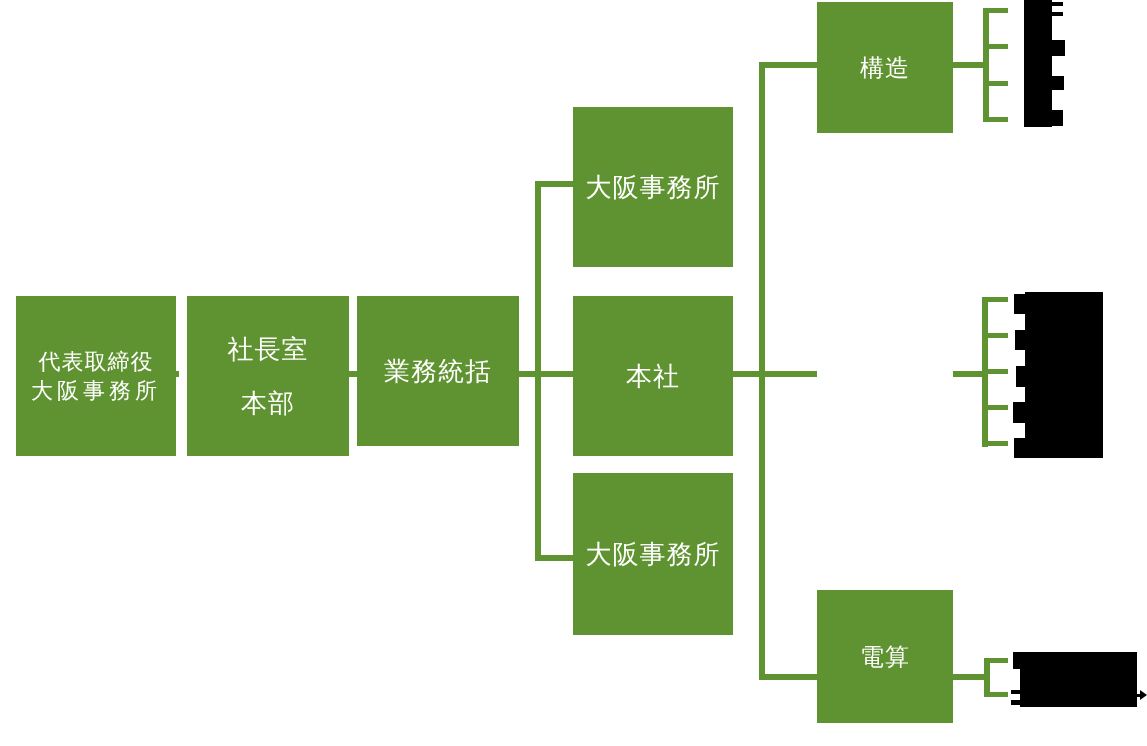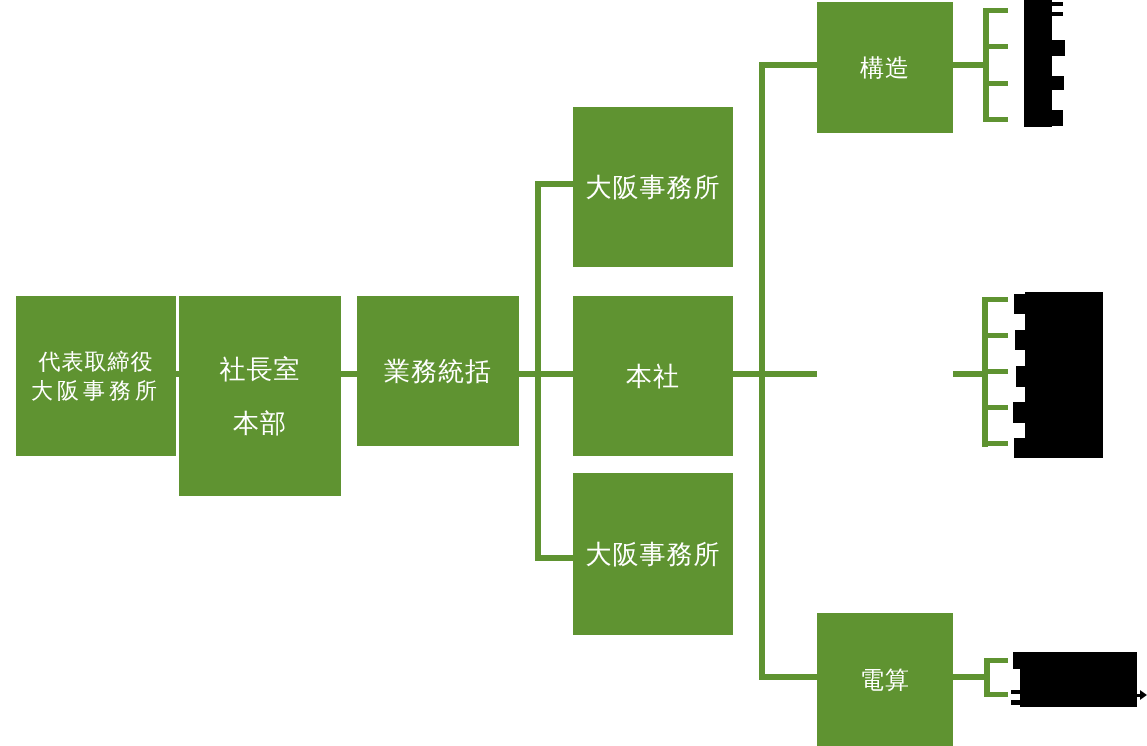--- a/index.html
+++ b/index.html
@@ -71,21 +71,21 @@
   <div class="line" style="left:952px;top:674px;width:32px;height:6px;"></div>
   <div class="line" style="left:984px;top:658px;width:6px;height:39px;"></div>
   <div class="line" style="left:984px;top:658px;width:24px;height:5px;"></div>
   <div class="line" style="left:984px;top:692px;width:24px;height:5px;"></div>
 
   <div class="box ceo" style="left:16px;top:296px;width:160px;height:160px;">
     <span>代表取締役</span>
     <span class="spaced">大阪事務所</span>
   </div>
 
-  <div class="box" style="left:179px;top:296px;width:162px;height:200px;gap:19px;">
+  <div class="box" style="left:187px;top:296px;width:162px;height:160px;gap:19px;">
     <span>社長室</span>
     <span>本部</span>
   </div>
 
   <div class="box" style="left:357px;top:296px;width:162px;height:150px;">
     <span>業務統括</span>
   </div>
 
   <div class="box" style="left:573px;top:107px;width:160px;height:160px;">
     <span>大阪事務所</span>
@@ -97,21 +97,21 @@
 
   <div class="box small" style="left:817px;top:2px;width:136px;height:131px;">
     <span>構造</span>
   </div>
 
   <div class="box" style="left:573px;top:473px;width:160px;height:162px;">
     <span>大阪事務所</span>
   </div>
 
 
-  <div class="box small" style="left:817px;top:613px;width:136px;height:133px;">
+  <div class="box small" style="left:817px;top:590px;width:136px;height:133px;">
     <span>電算</span>
   </div>
 
   <div class="redact" style="left:1024px;top:0;width:28px;height:127px;"></div>
   <div class="redact" style="left:1052px;top:2px;width:11px;height:4px;"></div>
   <div class="redact" style="left:1052px;top:12px;width:11px;height:4px;"></div>
   <div class="redact" style="left:1052px;top:40px;width:13px;height:16px;"></div>
   <div class="redact" style="left:1052px;top:76px;width:12px;height:14px;"></div>
   <div class="redact" style="left:1045px;top:110px;width:18px;height:16px;"></div>
 

